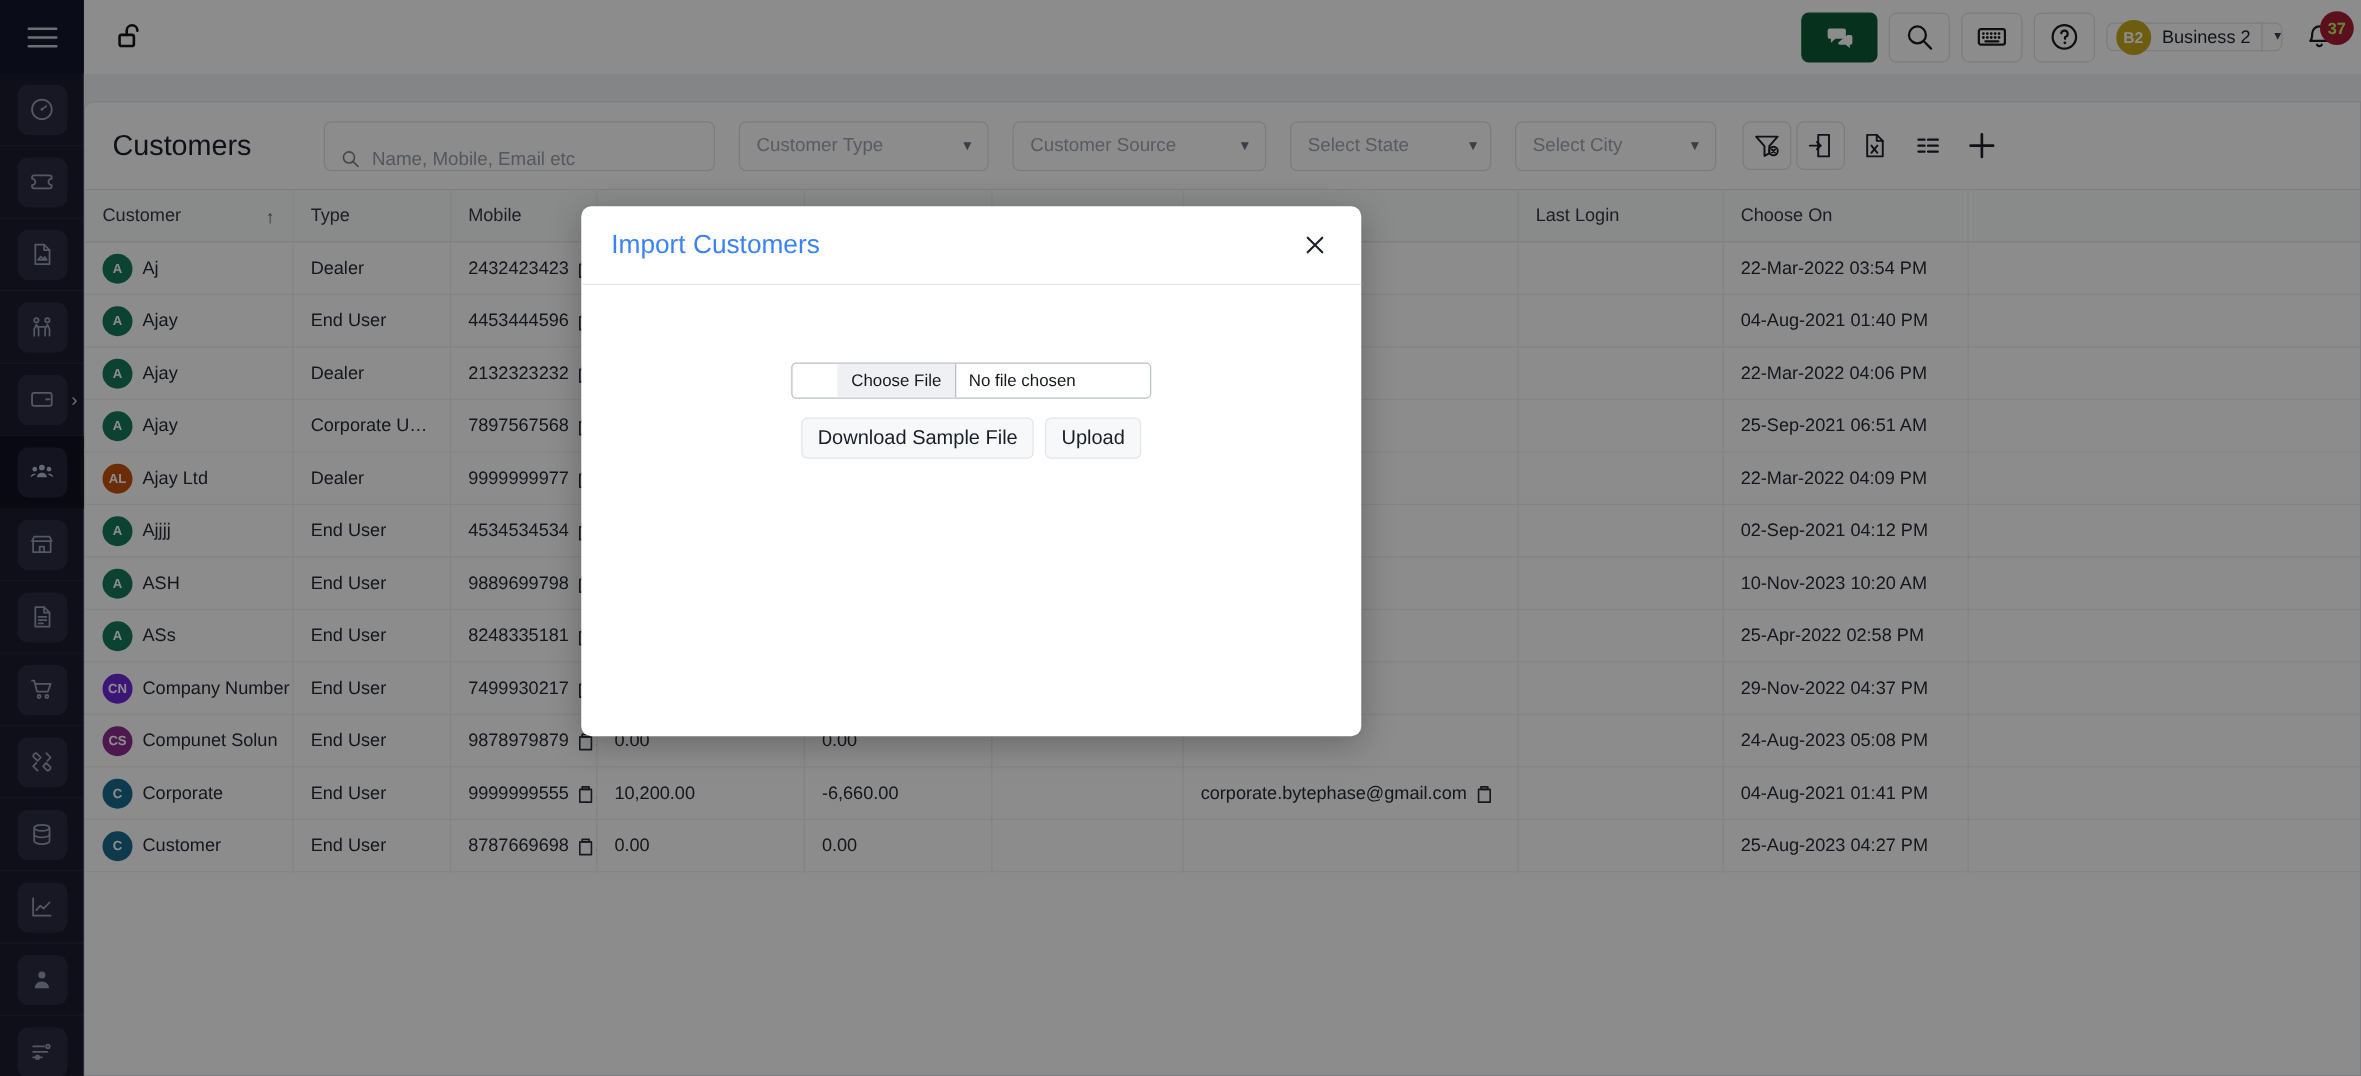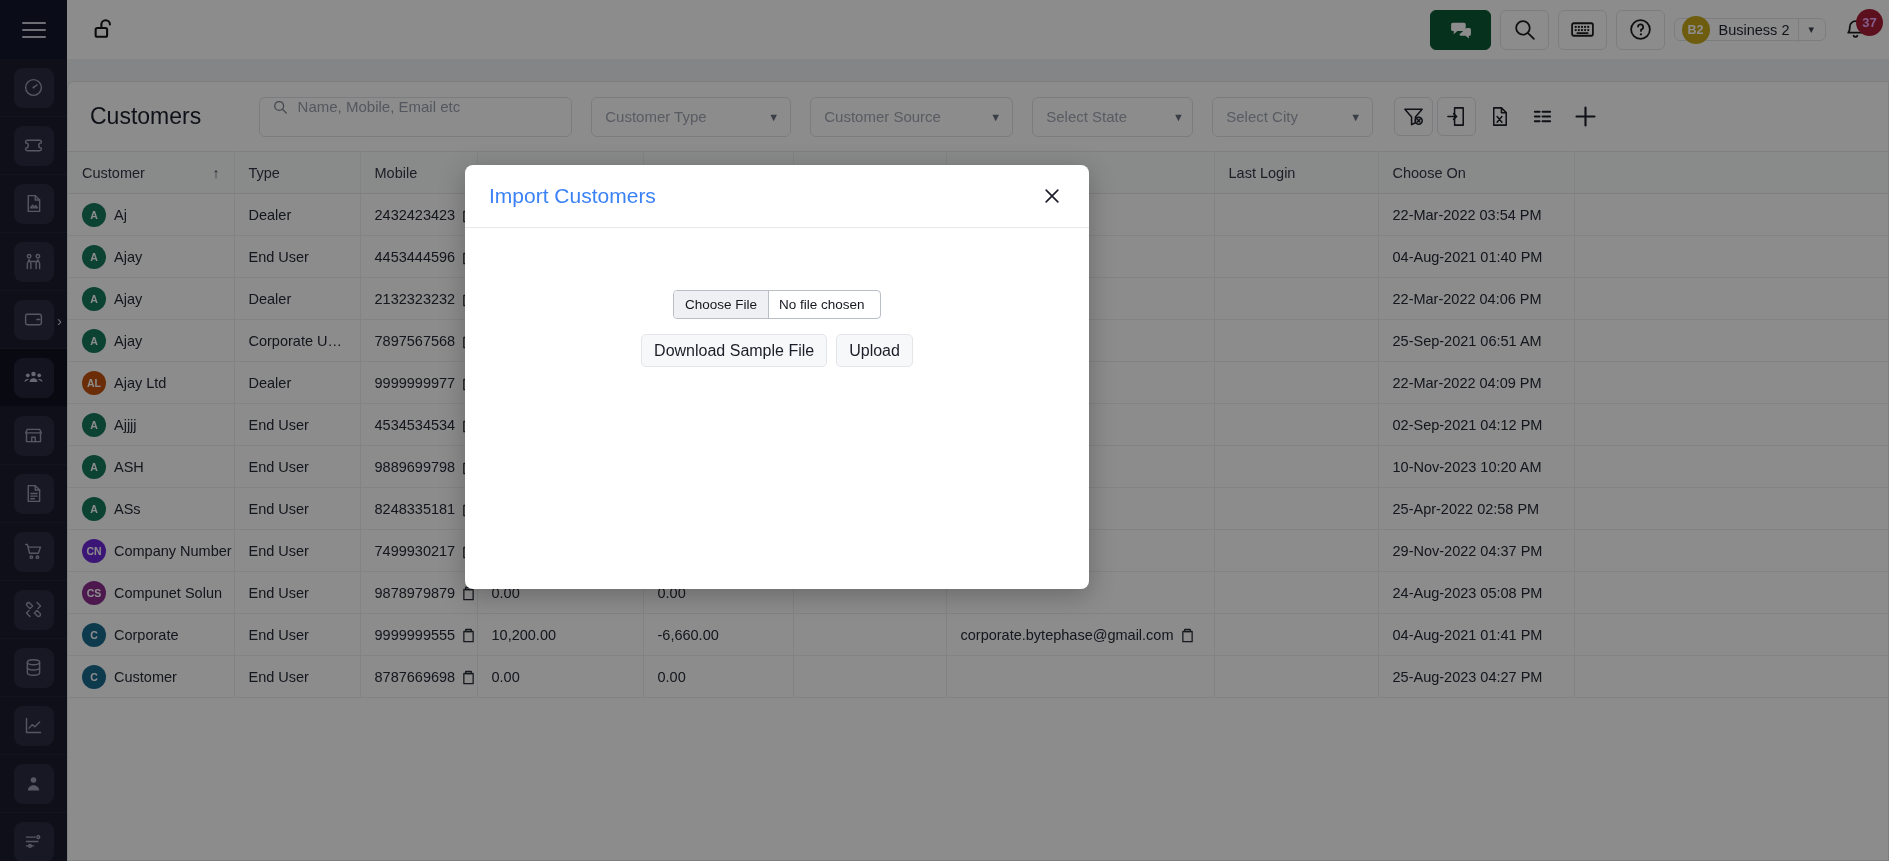--- a/index.html
+++ b/index.html
@@ -76,38 +76,38 @@
     border: 1px solid #e2e4e8; border-radius: 6px;
     background: #ffffff;
     display: flex; align-items: center; justify-content: center;
     cursor: pointer;
   }
   .hbtn svg { width: 25px; height: 25px; fill: none; stroke: #1d1d1d; stroke-width: 1.7; stroke-linecap: round; stroke-linejoin: round; }
   .hbtn.chat { background: #0c5a36; border-color: #0c5a36; width: 61px; }
   .hbtn.chat svg { stroke: none; fill: #ffffff; }
   .biz {
     height: 23px; border: 1px solid #e2e4e8; border-radius: 6px;
-    display: flex; align-items: center; gap: 9px; padding: 0 11px 0 7px;
+    display: flex; align-items: center; gap: 9px; padding: 0 0 0 7px;
     background: #fff; cursor: pointer;
   }
   .biz-av {
     width: 28px; height: 28px; border-radius: 50%;
     background: #c8a91a; color: #fff;
     display: flex; align-items: center; justify-content: center;
     font-size: 12.5px; font-weight: 600;
   }
   .biz-name { font-size: 14.5px; color: #1f2430; white-space: nowrap; }
   .biz-sep { width: 1px; height: 24px; background: #e2e4e8; }
   .biz-caret { color: #3c4250; font-size: 11px; line-height: 1; }
   .bell { position: relative; width: 40px; height: 40px; display: flex; align-items: center; justify-content: center; cursor: pointer; }
   .bell svg { width: 25px; height: 25px; fill: none; stroke: #1d1d1d; stroke-width: 1.7; stroke-linecap: round; stroke-linejoin: round; }
   .bell-badge {
     position: absolute; top: -1px; right: -8px;
     min-width: 27px; height: 27px; padding: 0 5px;
-    border-radius: 14px; background: #a81e36; color: #f0abfc;
+    border-radius: 14px; background: #a81e36; color: #bef264;
     font-size: 13px; font-weight: 600;
     display: flex; align-items: center; justify-content: center;
   }
 
   
   .page {
     position: absolute; left: 67px; top: 59px;
     width: 1822px; height: 802px;
     background: #f1f2f4;
     padding: 22px 0 0 0;
@@ -123,21 +123,21 @@
     height: 69px;
     display: flex; align-items: center;
     padding: 0 16px 0 22px;
     gap: 10px;
   }
   .page-title { font-size: 23px; color: #1b1f2a; font-weight: 400; white-space: nowrap; }
   .search-wrap {
     margin-left: 48px;
     width: 313px; height: 40px;
     border: 1px solid #e0e2e7; border-radius: 6px;
-    display: flex; align-items: flex-start; gap: 9px; padding: 0 12px;
+    display: flex; align-items: flex-end; gap: 9px; padding: 0 12px;
   }
   .search-wrap svg { width: 18px; height: 18px; fill: none; stroke: #7c828f; stroke-width: 1.9; stroke-linecap: round; }
   .search-wrap input {
     border: 0; outline: 0; font-size: 15px; color: #20242e;
     width: 100%; background: transparent;
     font-family: "Liberation Sans", sans-serif;
   }
   .search-wrap input::placeholder { color: #9aa0ab; }
   .sel {
     height: 40px; border: 1px solid #e0e2e7; border-radius: 6px;
@@ -217,23 +217,23 @@
     display: flex; align-items: center; justify-content: space-between;
     padding: 0 22px 0 24px;
   }
   .modal-title { font-size: 21px; color: #3b82f6; font-weight: 500; }
   .modal-close { width: 30px; height: 30px; display: flex; align-items: center; justify-content: center; cursor: pointer; }
   .modal-close svg { width: 20px; height: 20px; stroke: #1a1e28; stroke-width: 2; stroke-linecap: round; fill: none; }
   .modal-body { flex: 1; padding: 62px 0 0 0; }
   .file-row { display: flex; justify-content: center; }
   .file-ctl {
     display: flex; align-items: stretch;
-    width: 208px; height: 29px;
+    width: 288px; height: 29px;
     border: 1px solid #b9bec7; border-radius: 4px;
-    overflow: hidden; background: #fff;
+    overflow: hidden; background: #fff; padding-left: 36px;
   }
   .file-btn {
     background: #eef0f3; border-right: 1px solid #b9bec7;
     padding: 0 11px; display: flex; align-items: center;
     font-size: 13.5px; color: #15181f; cursor: pointer; white-space: nowrap;
   }
   .file-name { display: flex; align-items: center; padding: 0 10px; font-size: 13.5px; color: #15181f; }
   .btn-row { display: flex; justify-content: center; gap: 9px; margin-top: 15px; }
   .mbtn {
     height: 33px; padding: 0 12px;

